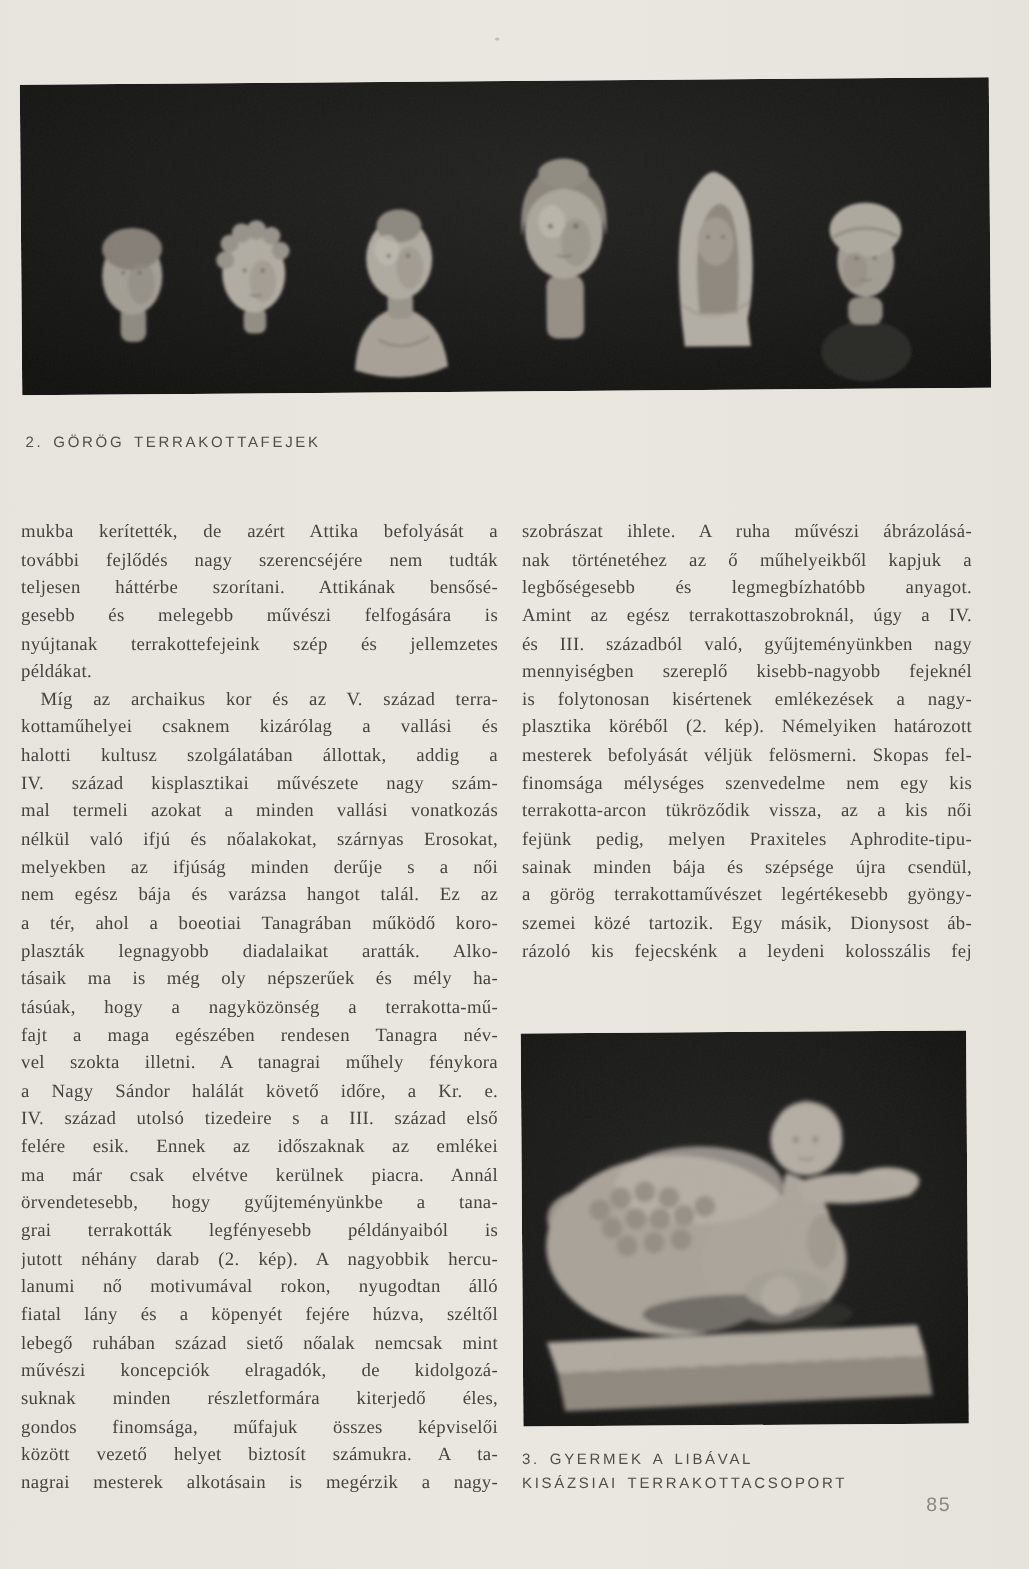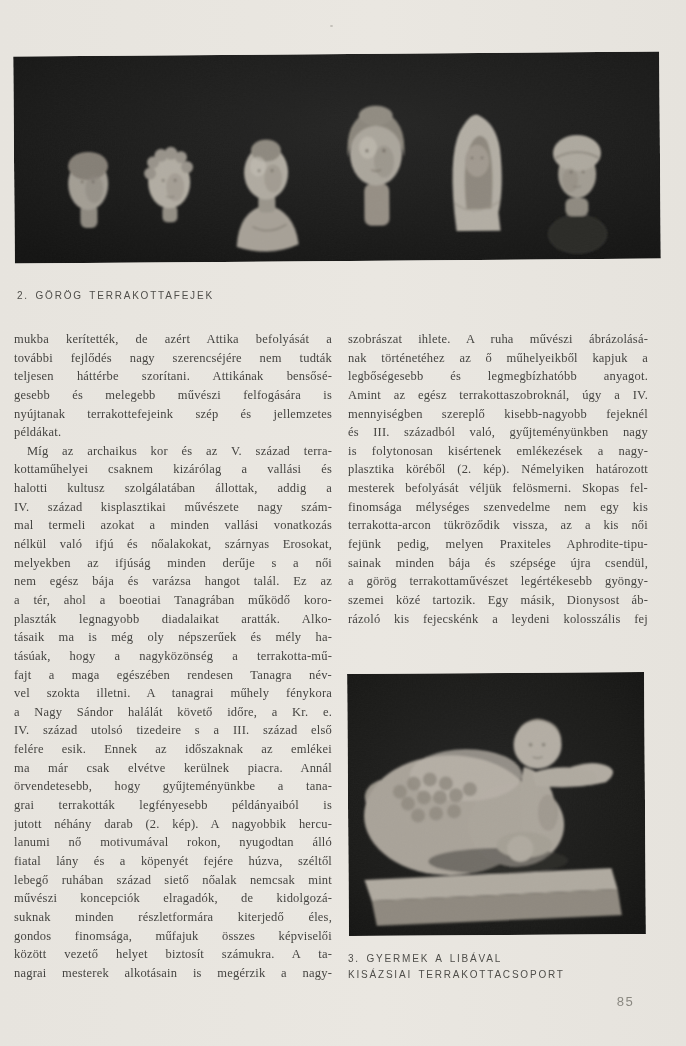--- a/index.html
+++ b/index.html
@@ -14,30 +14,30 @@
   .photo{position:absolute;margin:0;padding:0;line-height:0;}
   .photo-top{left:14px;top:54px;width:646px;height:207px;transform:rotate(-0.45deg);}
   .photo-bottom{position:static;width:297px;height:262px;margin-top:45px;transform:rotate(-0.4deg);}
   .caption{
     font-family:"Liberation Sans",sans-serif;
     font-size:10px;letter-spacing:1.8px;word-spacing:2px;
     color:#4f4e4a;line-height:16px;
   }
   .caption-top{position:absolute;left:17px;top:288px;}
   .caption-bottom{margin-top:16px;}
-  .columns{position:absolute;left:14px;top:330px;width:646px;display:flex;}
+  .columns{position:absolute;left:14px;top:345px;width:646px;display:flex;}
   .col{color:#454441;font-size:12.5px;line-height:18.65px;letter-spacing:0.2px;word-spacing:1px;}
   .col-left{width:318px;margin-right:16px;}
   .col-right{width:300px;}
   .tline{text-align:justify;text-align-last:justify;height:18.65px;overflow:hidden;}
   .tline.pend{text-align-last:left;}
   .tline.pind{padding-left:13px;}
   .page-number{
     position:absolute;right:52px;top:995px;
-    font-family:Liberation Mono, monospace;
+    font-family:Liberation Sans, sans-serif;
     font-size:13px;letter-spacing:1px;color:#8a8880;
   }
   .scan-speck{position:absolute;left:330px;top:25px;width:3px;height:2px;background:#c2bfb8;border-radius:50%;}
 </style>
 </head>
 <body>
 
 <div class="page">
 
   <span class="scan-speck"></span>
@@ -167,22 +167,22 @@
         <div class="tline">között vezető helyet biztosít számukra. A ta-</div>
         <div class="tline">nagrai mesterek alkotásain is megérzik a nagy-</div>
       </div>
 
     <div class="col col-right">
       <div>
           <div class="tline">szobrászat ihlete. A ruha művészi ábrázolásá-</div>
           <div class="tline">nak történetéhez az ő műhelyeikből kapjuk a</div>
           <div class="tline">legbőségesebb és legmegbízhatóbb anyagot.</div>
           <div class="tline">Amint az egész terrakottaszobroknál, úgy a IV.</div>
+          <div class="tline">és III. századból való, gyűjteményünkben nagy</div>
           <div class="tline">mennyiségben szereplő kisebb-nagyobb fejeknél</div>
-          <div class="tline">és III. századból való, gyűjteményünkben nagy</div>
           <div class="tline">is folytonosan kisértenek emlékezések a nagy-</div>
           <div class="tline">plasztika köréből (2. kép). Némelyiken határozott</div>
           <div class="tline">mesterek befolyását véljük felösmerni. Skopas fel-</div>
           <div class="tline">finomsága mélységes szenvedelme nem egy kis</div>
           <div class="tline">terrakotta-arcon tükröződik vissza, az a kis női</div>
           <div class="tline">fejünk pedig, melyen Praxiteles Aphrodite-tipu-</div>
           <div class="tline">sainak minden bája és szépsége újra csendül,</div>
           <div class="tline">a görög terrakottaművészet legértékesebb gyöngy-</div>
           <div class="tline">szemei közé tartozik. Egy másik, Dionysost áb-</div>
           <div class="tline">rázoló kis fejecskénk a leydeni kolosszális fej</div>

